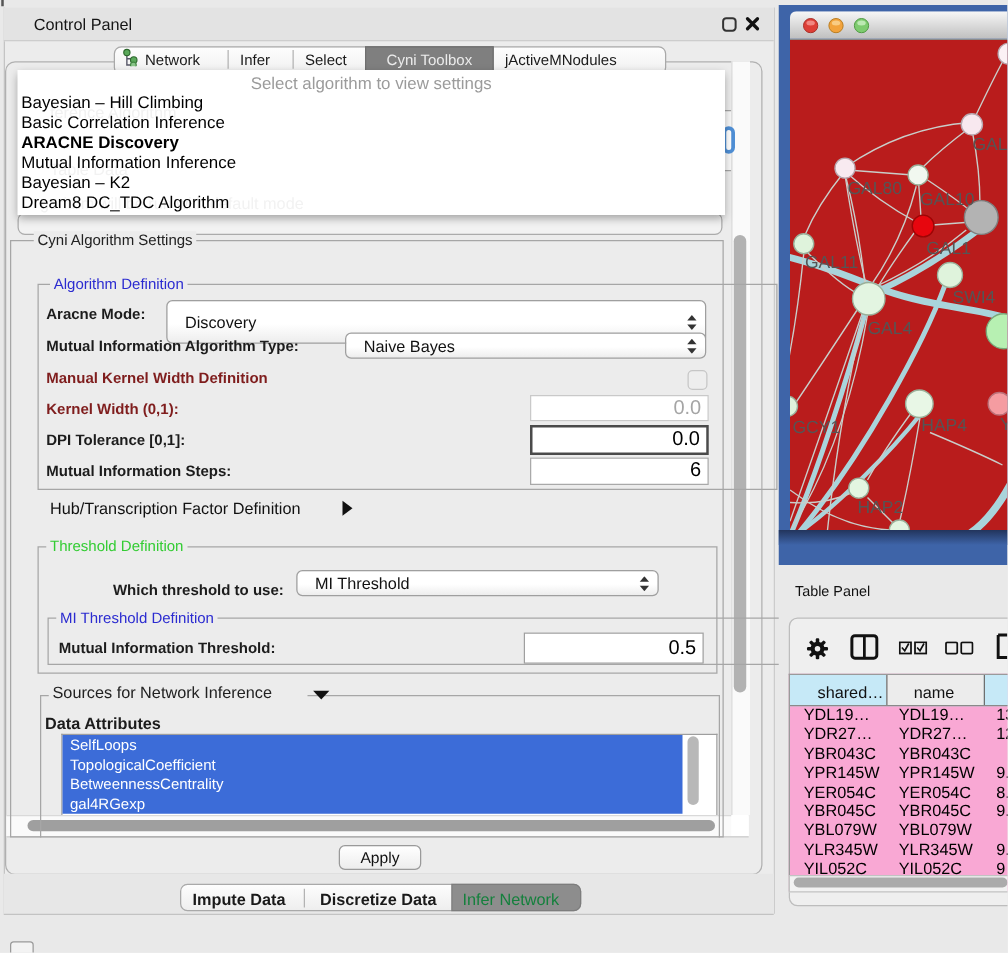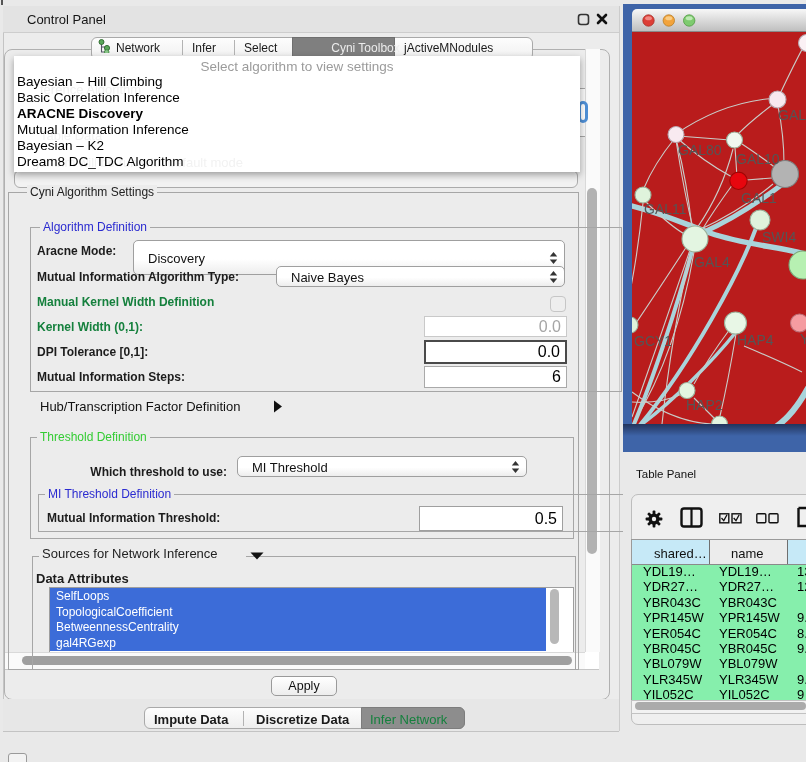--- a/index.html
+++ b/index.html
@@ -1,19 +1,19 @@
 <!DOCTYPE html>
 <html><head><meta charset="utf-8"><style>
 html,body{margin:0;padding:0;}
 body{width:806px;height:762px;overflow:hidden;position:relative;background:#E9E9E9;
   font-family:"Liberation Sans",sans-serif;-webkit-font-smoothing:antialiased;}
 .a{position:absolute;}
 .bold{font-weight:bold;}
 .lbl{position:absolute;font-size:12px;font-weight:bold;color:#1c1c1c;white-space:nowrap;}
-.dis{color:#15803d;text-align:center;}
+.dis{color:#7f1d1d;text-align:center;}
 .combo{position:absolute;background:linear-gradient(#ffffff,#ffffff 55%,#ededed);border:1px solid #9f9f9f;border-radius:5px;box-sizing:border-box;}
 .combo .t{position:absolute;left:14px;top:50%;transform:translateY(-50%);font-size:13px;color:#111;white-space:nowrap;}
 .stepper{position:absolute;right:6px;top:50%;transform:translateY(-50%);width:9px;height:12px;}
 .field{position:absolute;background:#fff;border:1px solid #bdbdbd;box-sizing:border-box;}
 .field .v{position:absolute;right:5px;top:50%;transform:translateY(-50%);font-size:16px;color:#000;}
 .gbox{position:absolute;border:1px solid #a6a6a6;box-sizing:border-box;}
 .gtitle{position:absolute;top:-8px;background:#ECECEC;padding:0 3px;font-size:12px;white-space:nowrap;}
 .tabtx{position:absolute;font-size:12px;color:#1a1a1a;}
 </style></head><body>
 
@@ -37,21 +37,21 @@
   <path d="M4.5 6 L4.5 16 L9.5 16 M4.5 11 L9.5 11" stroke="#556" stroke-width="1.1" fill="none"></path>
   <circle cx="4.5" cy="6" r="2.5" fill="#5aa85a" stroke="#2d682d" stroke-width="0.9"></circle>
   <circle cx="10" cy="12" r="2.6" fill="#5aa85a" stroke="#2d682d" stroke-width="0.9"></circle>
   <circle cx="9.7" cy="16" r="2.3" fill="#8ac68a" stroke="#448844" stroke-width="0.9"></circle>
 </svg>
 <div class="tabtx" style="left:116px;top:41px;">Network</div>
 <div class="a" style="left:182px;top:40px;width:1px;height:15px;background:#b3b3b3;"></div>
 <div class="tabtx" style="left:192px;top:41px;">Infer</div>
 <div class="a" style="left:234px;top:40px;width:1px;height:15px;background:#b3b3b3;"></div>
 <div class="tabtx" style="left:244px;top:41px;">Select</div>
-<div class="tabtx" style="left:292px;top:41px;width:103px;text-align:center;color:#ececec;padding-left:22px;">Cyni Toolbox</div>
+<div class="tabtx" style="left:292px;top:41px;width:103px;text-align:center;color:#ececec;">Cyni Toolbox</div>
 <div class="tabtx" style="left:404px;top:41px;">jActiveMNodules</div>
 
 <div class="a" style="left:577px;top:88px;width:11px;height:47px;background:#f7f7f7;border:1px solid #a5a5a5;"></div>
 <div class="a" style="left:14px;top:170px;width:562px;height:16px;background:#f2f2f2;border:1px solid #ababab;border-radius:6px;"></div>
 
 <div class="a" style="left:585px;top:49px;width:14px;height:603px;background:#fafafa;border-left:1px solid #d9d9d9;"></div>
 <div class="a" style="left:587px;top:188px;width:10px;height:366px;background:#b2b2b2;border-radius:6px;"></div>
 
 <div class="a" style="left:5px;top:652px;width:594px;height:17px;background:#fafafa;border-top:1px solid #d9d9d9;"></div>
 <div class="a" style="left:22px;top:656px;width:550px;height:9px;background:#9f9f9f;border-radius:5px;"></div>
@@ -272,21 +272,21 @@
   <path d="M14.7 5 L17 7.6 L20.2 1.8" stroke="#111" stroke-width="1.3" fill="none"></path>
 </svg>
 <svg class="a" style="left:756px;top:513px;" width="23" height="11" viewBox="0 0 23 11">
   <rect x="0.8" y="0.8" width="9" height="9" rx="1" fill="none" stroke="#111" stroke-width="1.4"></rect>
   <rect x="13" y="0.8" width="9" height="9" rx="1" fill="none" stroke="#111" stroke-width="1.4"></rect>
 </svg>
 <svg class="a" style="left:797px;top:505px;" width="9" height="24" viewBox="0 0 9 24">
   <path d="M1.5 3 L9 3 M1.5 3 L1.5 21 L9 21" stroke="#111" stroke-width="2.4" fill="none"></path>
 </svg>
 
-<div class="a" style="left:631px;top:539px;width:175px;height:173px;background:#86efac;border-left:1px solid #9a9a9a;border-top:1px solid #9a9a9a;overflow:hidden;">
+<div class="a" style="left:631px;top:539px;width:175px;height:173px;background:#f9a8d4;border-left:1px solid #9a9a9a;border-top:1px solid #9a9a9a;overflow:hidden;">
   <div style="position:absolute;left:0;top:0;width:100%;height:24px;background:#C6E9F7;border-bottom:1px solid #8a8a8a;"></div>
   <div style="position:absolute;left:77px;top:0;width:78px;height:24px;background:#ECECEC;"></div>
   <div style="position:absolute;left:77px;top:0;width:1px;height:24px;background:#6f6f6f;"></div>
   <div style="position:absolute;left:155px;top:0;width:1px;height:24px;background:#6f6f6f;"></div>
   <div style="position:absolute;left:156px;top:0;width:20px;height:24px;background:#C6E9F7;"></div>
   <div style="position:absolute;left:22px;top:6px;font-size:13px;color:#111;">shared…</div>
   <div style="position:absolute;left:99px;top:6px;font-size:13px;color:#111;">name</div>
   <div style="position:absolute;left:0px;top:24px;width:100%;font-size:13px;color:#000;line-height:15.4px;">
     <div style="position:absolute;left:11px;">YDL19…<br>YDR27…<br>YBR043C<br>YPR145W<br>YER054C<br>YBR045C<br>YBL079W<br>YLR345W<br>YIL052C</div>
     <div style="position:absolute;left:87px;">YDL19…<br>YDR27…<br>YBR043C<br>YPR145W<br>YER054C<br>YBR045C<br>YBL079W<br>YLR345W<br>YIL052C</div>

